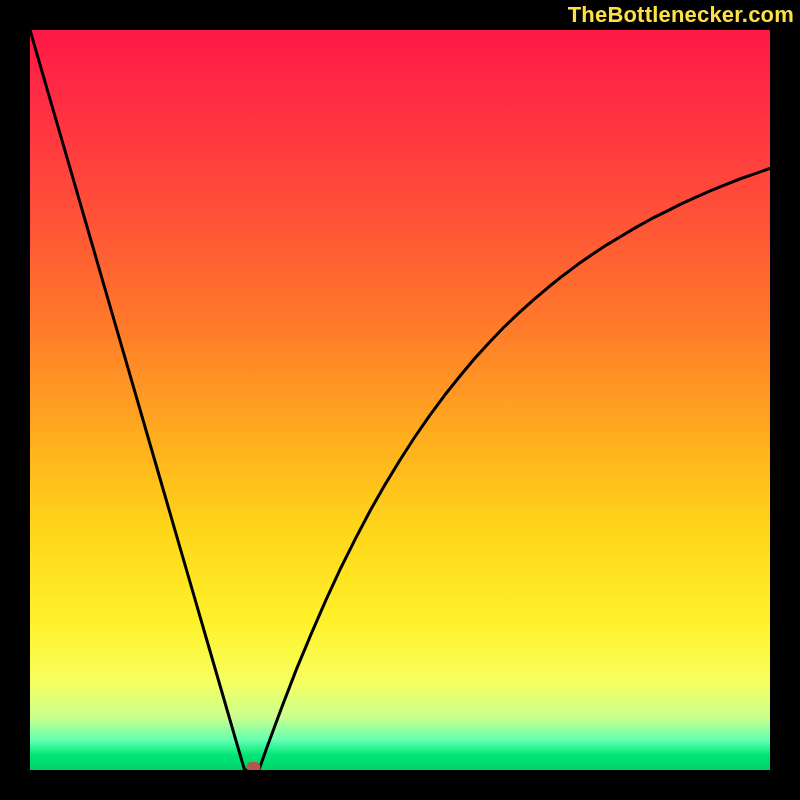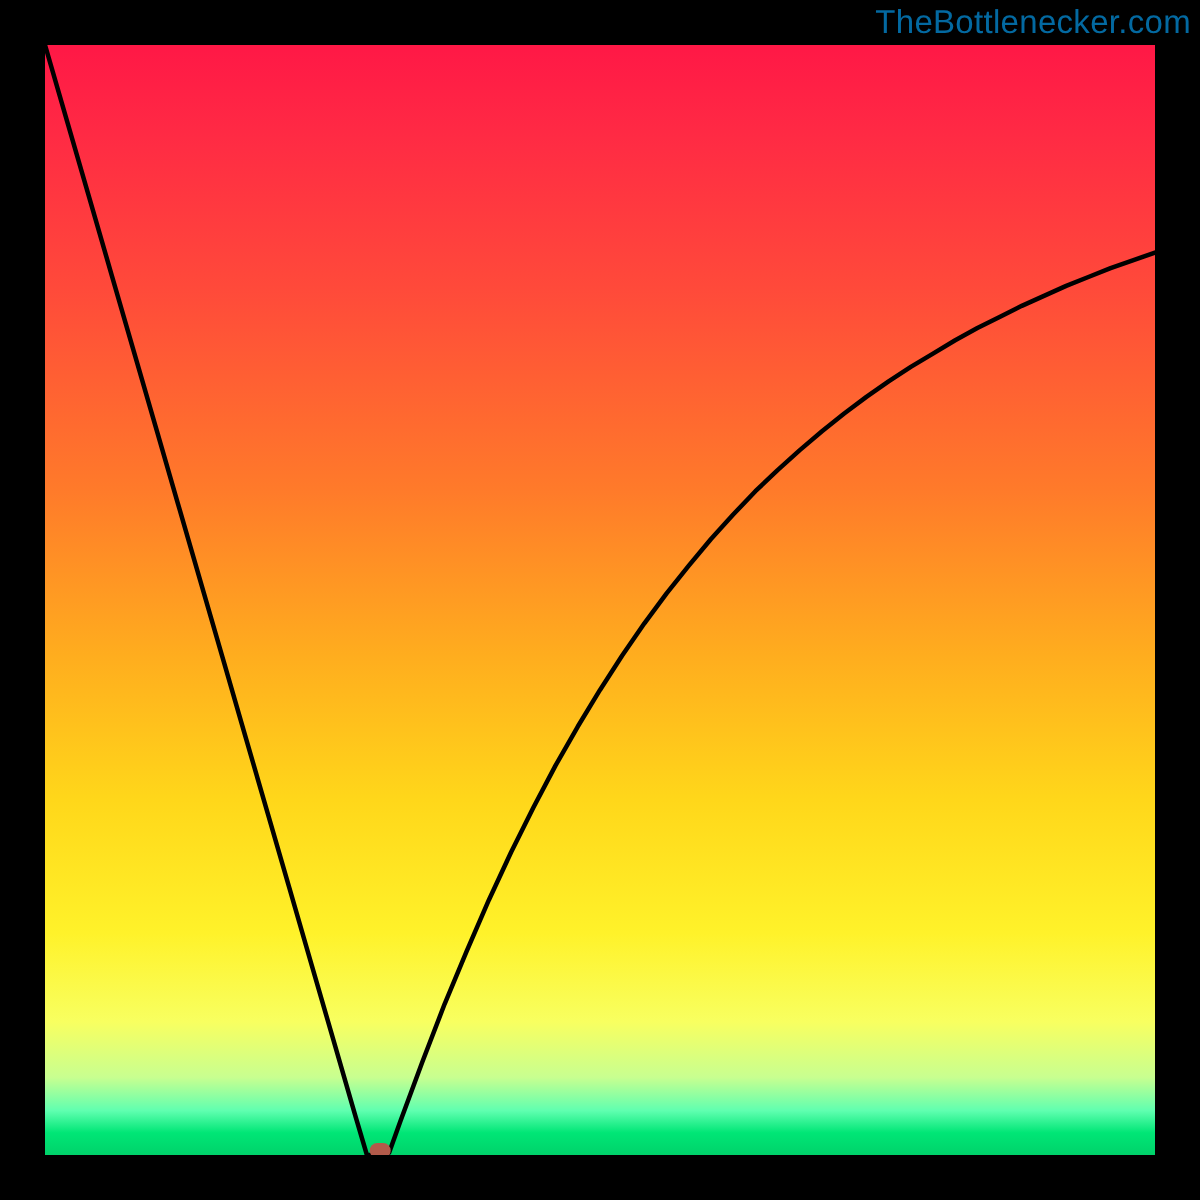--- a/index.html
+++ b/index.html
@@ -47,22 +47,22 @@
     left: 30px;
     top: 30px;
     width: 740px;
     height: 740px;
   }
   .watermark {
     position: absolute;
     top: 2px;
     right: 6px;
     font-size: 22px;
-    font-weight: 400;
-    color: #0369a1;
+    font-weight: 700;
+    color: #fde047;
     letter-spacing: 0.2px;
   }
 </style>
 </head>
 <body>
 
 <div class="frame">
   <div class="plot-bg"></div>
   <svg class="plot-svg" viewBox="0 0 740 740" preserveAspectRatio="none">
     <path id="curve-path" d="M0.00 0.00 L14.80 51.06 L29.60 102.12 L44.40 153.18 L59.20 204.24 L74.00 255.30 L88.80 306.36 L103.60 357.42 L118.40 408.48 L133.20 459.54 L148.00 510.60 L162.80 561.66 L177.60 612.72 L192.40 663.78 L207.20 714.84 L214.60 740.00 L218.30 740.00 L222.00 740.00 L225.70 740.00 L229.40 738.52 L236.80 717.80 L251.60 677.84 L266.40 639.36 L281.20 603.84 L296.00 569.80 L310.80 537.98 L325.60 508.38 L340.40 480.26 L355.20 454.36 L370.00 429.94 L384.80 407.00 L399.60 385.54 L414.40 365.56 L429.20 347.06 L444.00 329.30 L458.80 313.02 L473.60 297.48 L488.40 283.42 L503.20 270.10 L518.00 257.52 L532.80 245.68 L547.60 234.58 L562.40 224.22 L577.20 214.60 L592.00 205.72 L606.80 196.84 L621.60 188.70 L636.40 181.30 L651.20 173.90 L666.00 167.24 L680.80 160.58 L695.60 154.66 L710.40 148.74 L725.20 143.56 L740.00 138.38" fill="none" stroke="#000" stroke-width="3" stroke-linejoin="round" stroke-linecap="round"></path>

